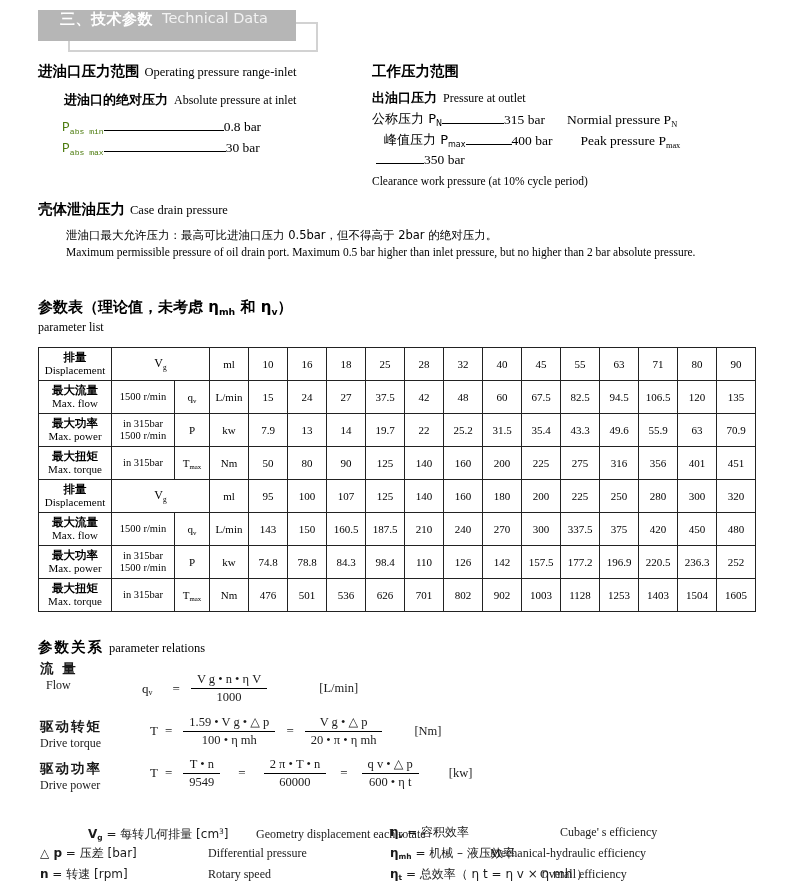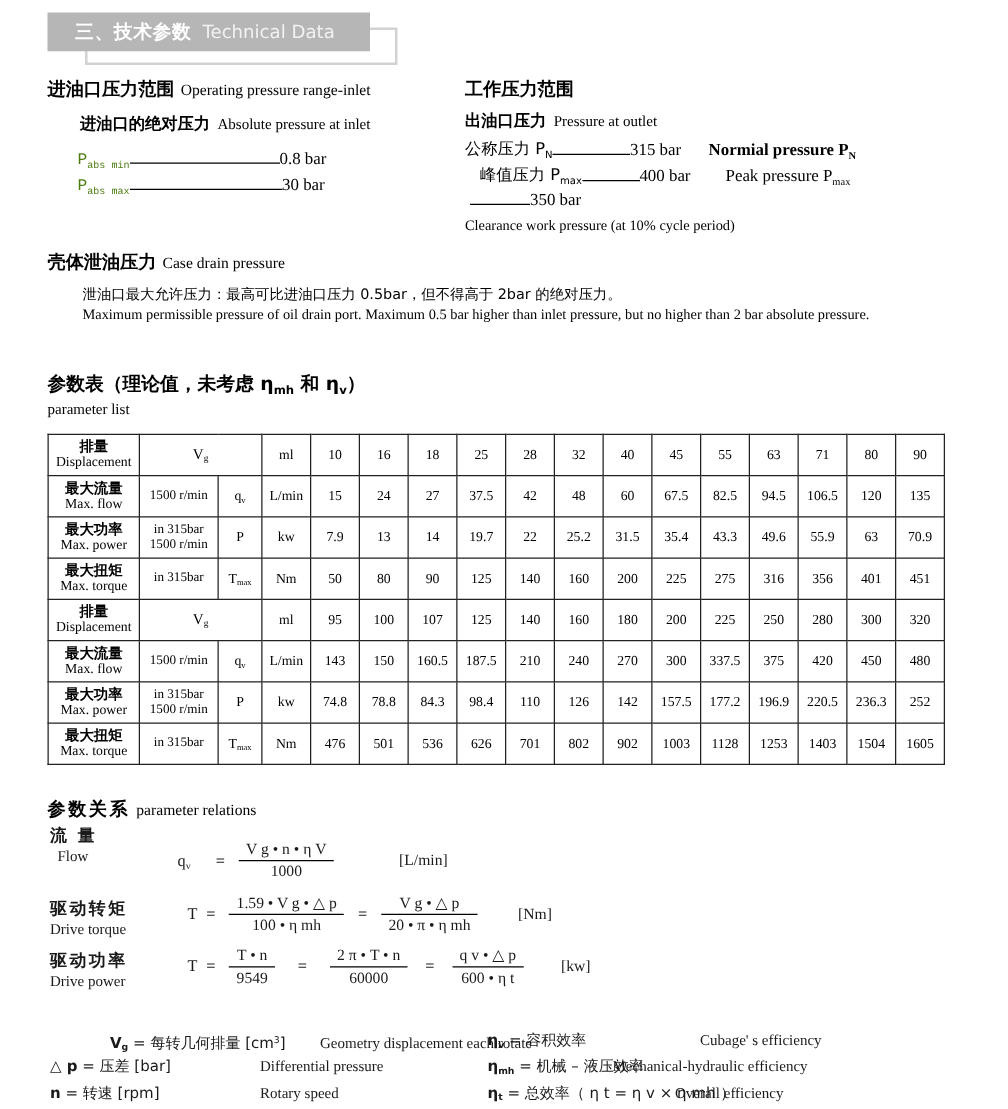--- a/index.html
+++ b/index.html
@@ -29,21 +29,21 @@
     width: 250px; height: 30px;
     border: 2px solid #d2d2d2;
     box-sizing: border-box;
   }
   .banner-fill {
     position: absolute;
     left: 0px; top: 0px;
     width: 258px; height: 31px;
     background: #b6b6b6;
     display: flex;
-    align-items: center;
+    align-items: flex-start;
     padding-left: 22px;
     box-sizing: border-box;
   }
   .banner-cn {
     font-family: "DejaVu Sans", sans-serif;
     font-weight: bold;
     font-size: 15px;
     color: #ffffff;
     letter-spacing: 0.5px;
   }
@@ -242,21 +242,21 @@
   </div>
 
   <div class="abs" style="left:372px; top:88px;text-align:center;">
     <span class="sub-cn">出油口压力</span><span class="sub-en">Pressure at outlet</span>
   </div>
 
   <div class="abs leader-row" style="left:372px; top:110px;">
     <span class="leader-label-cn"><span>公称压力 P</span><sub>N</sub></span>
     <span class="leader-line" style="width:62px;"></span>
     <span class="leader-val">315 bar</span>
-    <span class="leader-val" style="margin-left:22px;font-weight:bold;"><span>Normial  pressure P</span><sub>N</sub></span>
+    <span class="leader-val" style="margin-left:22px;"><span>Normial  pressure P</span><sub>N</sub></span>
   </div>
 
   <div class="abs leader-row" style="left:384px; top:131px;">
     <span class="leader-label-cn"><span>峰值压力 P</span><sub>max</sub></span>
     <span class="leader-line" style="width:46px;"></span>
     <span class="leader-val">400 bar</span>
     <span class="leader-val" style="margin-left:28px;"><span>Peak pressure P</span><sub>max</sub></span>
   </div>
 
   <div class="abs leader-row" style="left:372px; top:152px;">

